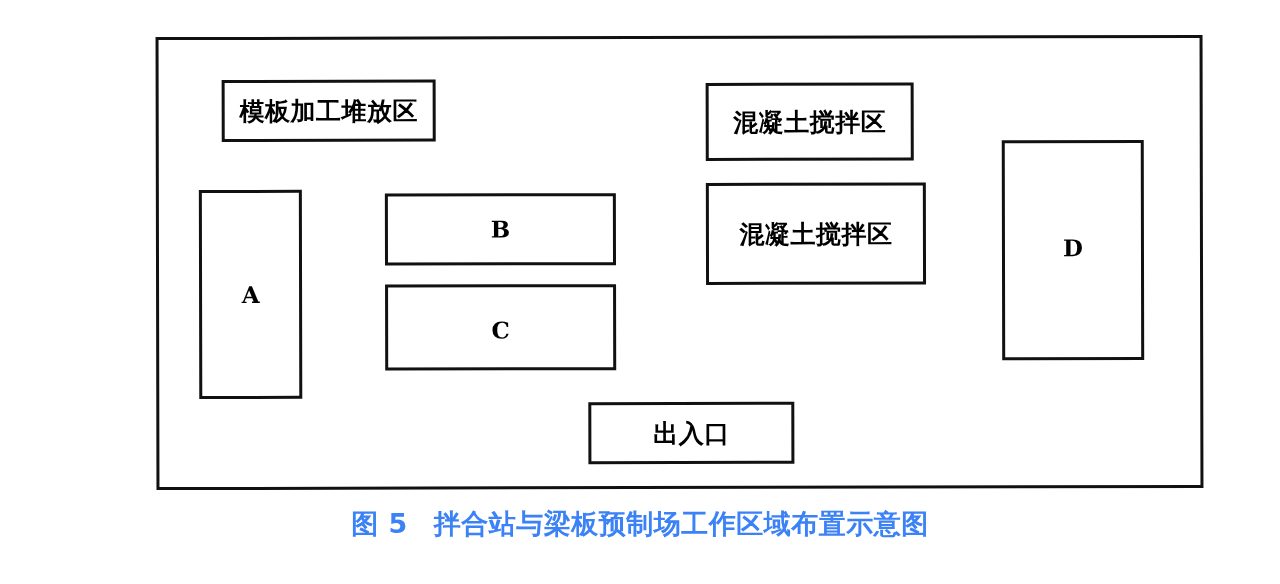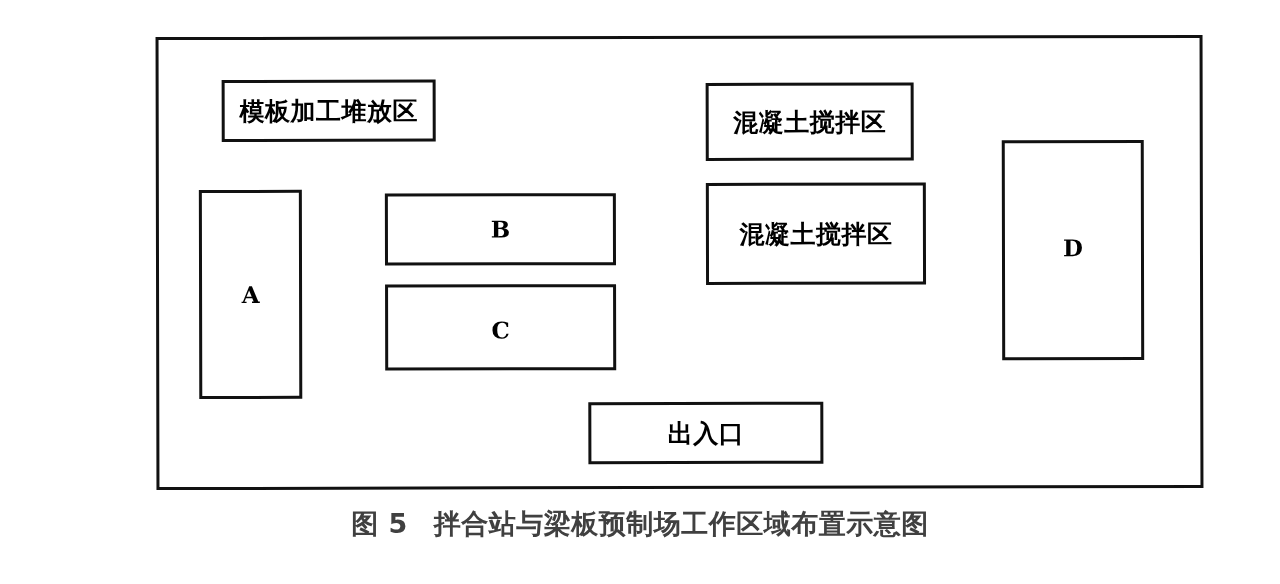--- a/index.html
+++ b/index.html
@@ -60,21 +60,21 @@
     font-family: "DejaVu Serif", "Liberation Serif", serif;
     font-weight: 700;
     font-size: 23px;
   }
 
   
   #zone-formwork      { left: 63px;  top: 40px;  width: 214px; height: 62px;  }
   #zone-a             { left: 40px;  top: 150px; width: 103px; height: 209px; }
   #zone-b             { left: 226px; top: 154px; width: 231px; height: 72px;  }
   #zone-c             { left: 226px; top: 245px; width: 231px; height: 86px;  }
-  #zone-entrance      { left: 429px; top: 363px; width: 235px; height: 62px;  }
+  #zone-entrance      { left: 429px; top: 363px; width: 206px; height: 62px;  }
   #zone-other-work    { left: 547px; top: 44px;  width: 208px; height: 78px;  }
   #zone-concrete-mix  { left: 547px; top: 144px; width: 220px; height: 102px; }
   #zone-d             { left: 843px; top: 102px; width: 142px; height: 220px; }
 
   
   #zone-a  .zone-label { transform: translateY(0px); }
   #zone-d  .zone-label { transform: translateY(-3px); }
   #zone-b  .zone-label { transform: translateY(-1px); }
   #zone-c  .zone-label { transform: translateY(2px); }
 
@@ -82,21 +82,21 @@
   #figure-caption {
     position: absolute;
     left: 0;
     top: 506px;
     width: 1280px;
     text-align: center;
     font-family: "DejaVu Sans", "Liberation Sans", sans-serif;
     font-weight: 700;
     font-size: 27px;
     letter-spacing: 0.5px;
-    color: #404040;
+    color: #3b82f6;
     white-space: nowrap;
   }
   #figure-caption .caption-number { }
   #figure-caption .caption-gap {
     display: inline-block;
     width: 26px;
   }
   #figure-caption .caption-title { }
 </style>
 </head>

